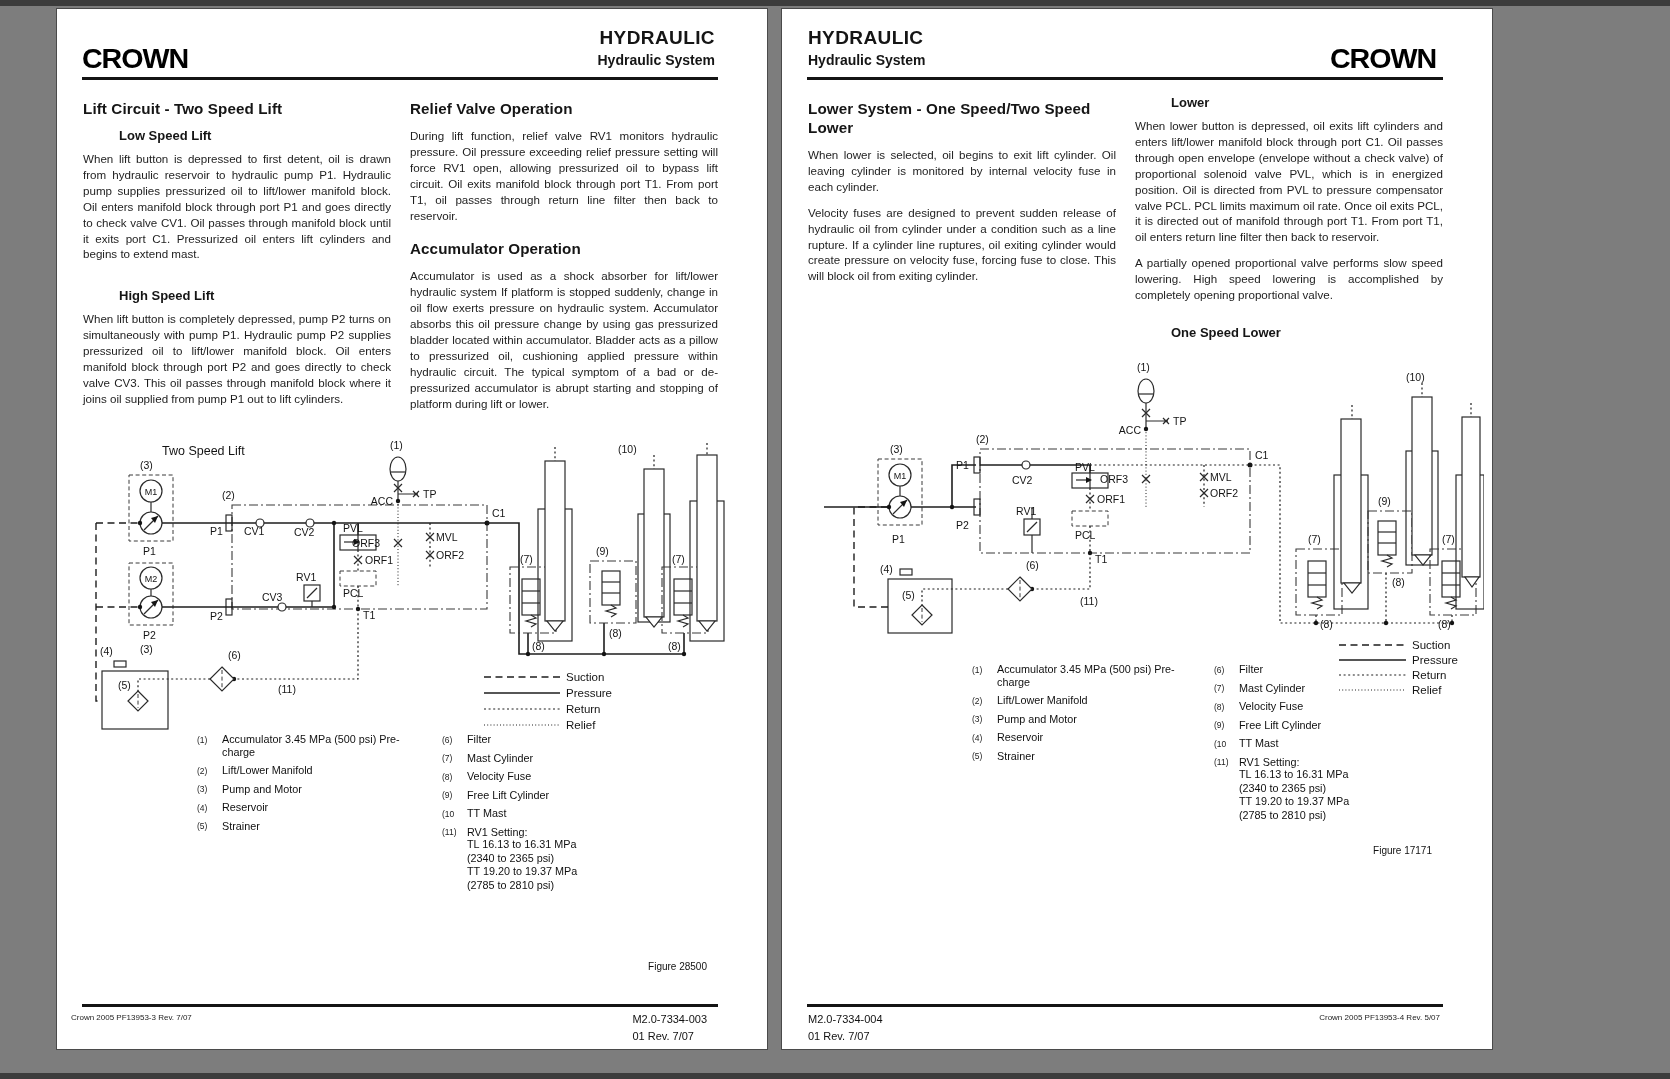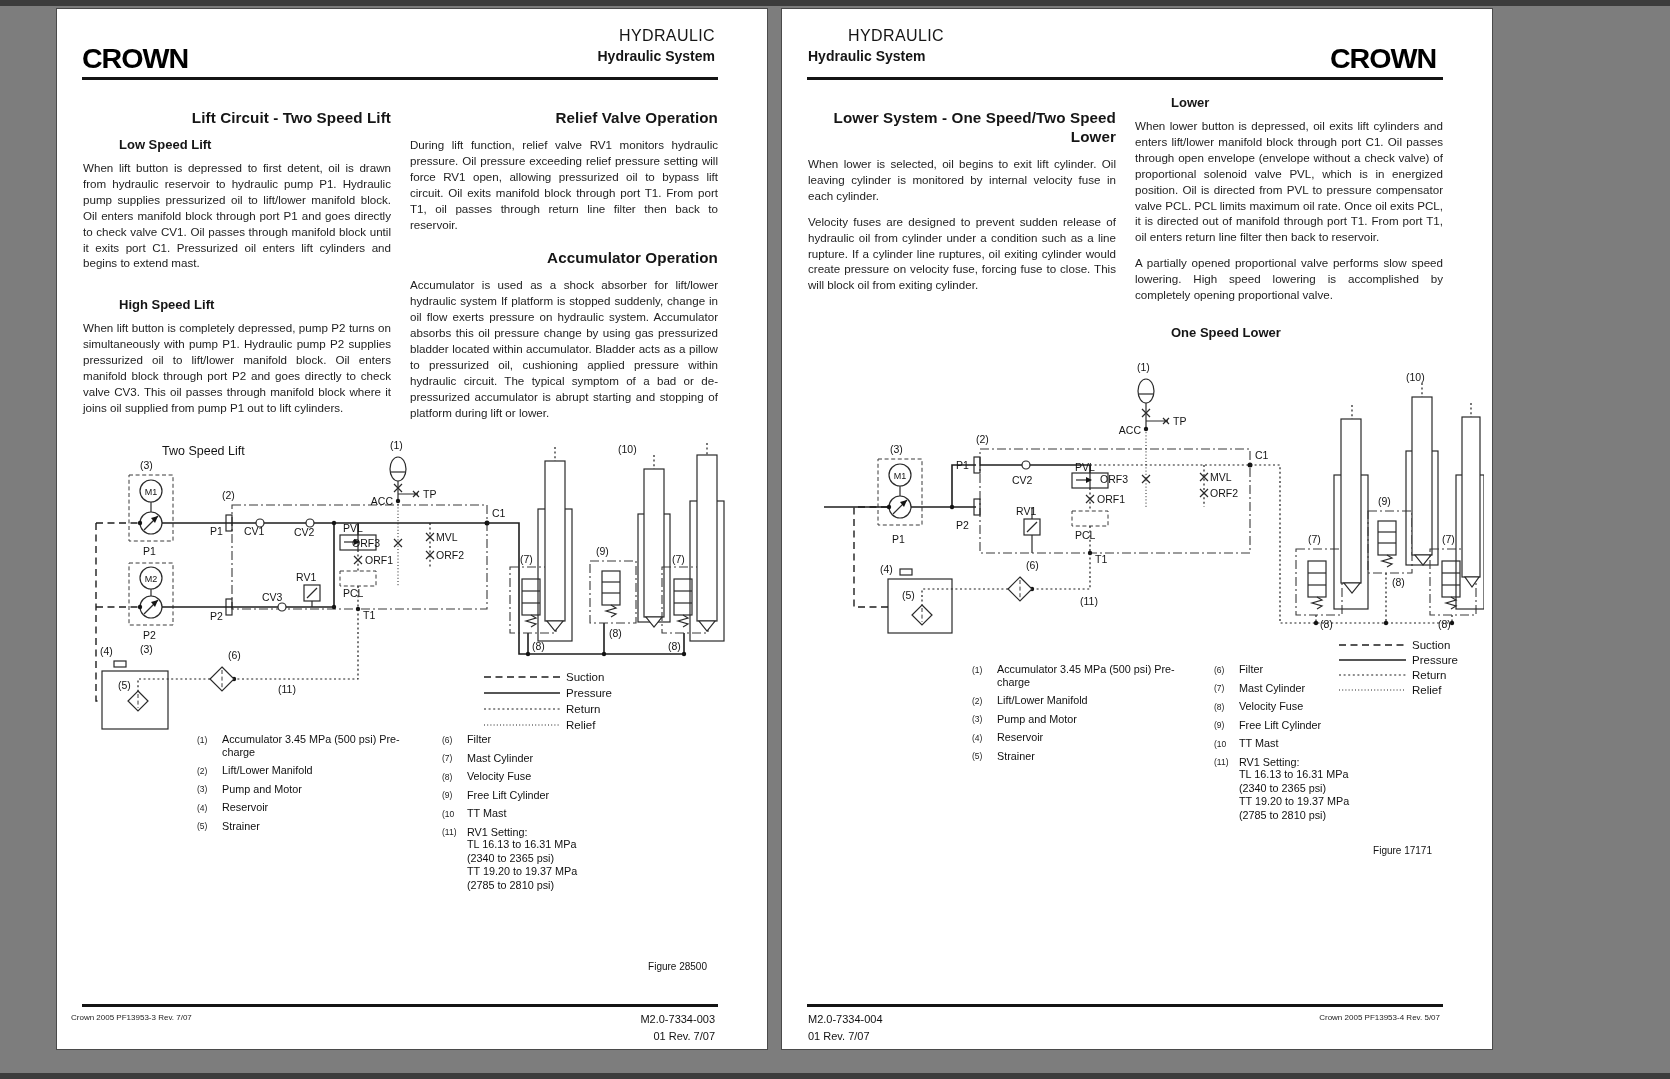--- a/index.html
+++ b/index.html
@@ -7,30 +7,30 @@
           font-family:"Liberation Sans",sans-serif;color:#151515;}
   .frame-top,.frame-bottom{position:absolute;left:0;right:0;height:6px;background:#3c3c3c;}
   .frame-top{top:0}.frame-bottom{bottom:0}
   .page{position:absolute;top:8px;width:712px;height:1042px;background:#ffffff;
         border:1px solid #4a4a4a;box-sizing:border-box;}
   .page-l{left:56px}.page-r{left:781px}
 
   .hdr-block{position:absolute;top:18px;line-height:1.15;}
   .hdr-right{right:52px;text-align:right;}
   .hdr-left{left:26px;text-align:left;}
-  .hdr-title{font-size:16px;font-weight:normal;letter-spacing:.4px;margin-left:40px;}
+  .hdr-title{font-size:19px;font-weight:bold;letter-spacing:.4px;}
   .hdr-sub{font-size:14px;font-weight:bold;margin-top:3px;}
   .logo{position:absolute;top:34px;width:110px;height:30px;}
   .logo-l{left:25px}.logo-r{right:52px}
   .rule{position:absolute;left:25px;width:636px;height:3px;background:#141414;}
   .rule-top{top:68px}.rule-bot{top:995px}
 
   .col{position:absolute;top:86px;width:308px;}
   .col1{left:26px}.col2{left:353px}
-  .sec-h1{font-size:15.2px;font-weight:bold;margin:13px 0 10px;letter-spacing:.1px;line-height:1.25;text-align:right;}
+  .sec-h1{font-size:15.2px;font-weight:bold;margin:4px 0 10px;letter-spacing:.1px;line-height:1.25;}
   .sec-h2{font-size:13px;font-weight:bold;margin:26px 0 8px;padding-left:36px;}
   .sec-h2.first{margin-top:0;}
   .para{font-size:11.6px;line-height:15.9px;text-align:justify;margin:0 0 10px;color:#1d1d1d;}
 
   .dg{position:absolute;}
   .dg text{font-family:"Liberation Sans",sans-serif;fill:#141414;}
   .t9{font-size:9px}.t10{font-size:10.5px}.t11{font-size:11.5px}.t12{font-size:12.5px}
   .sb{stroke:#2a2a2a;stroke-width:1.2;fill:none}
   .sbf{stroke:#2a2a2a;stroke-width:1.2;fill:#fff}
   .lsolid{stroke:#1e1e1e;stroke-width:1.6;fill:none}
@@ -310,21 +310,21 @@
           <div class="sub">(2340 to 2365 psi)</div>
           <div class="sub">TT 19.20 to 19.37 MPa</div>
           <div class="sub">(2785 to 2810 psi)</div>
         </div>
       </div>
     </div>
 
     <div class="figure" style="top:952px">Figure 28500</div>
     <div class="rule rule-bot"></div>
     <div class="foot-small" style="left:14px">Crown 2005 PF13953-3 Rev. 7/07</div>
-    <div class="foot-doc" style="right:52px;text-align:right">
+    <div class="foot-doc" style="right:60px;">
       <div>M2.0-7334-003</div>
       <div>01 Rev. 7/07</div>
     </div>
   </div>
 
   <div class="page page-r">
     <div class="hdr-block hdr-left">
       <div class="hdr-title">HYDRAULIC</div>
       <div class="hdr-sub">Hydraulic System</div>
     </div>

